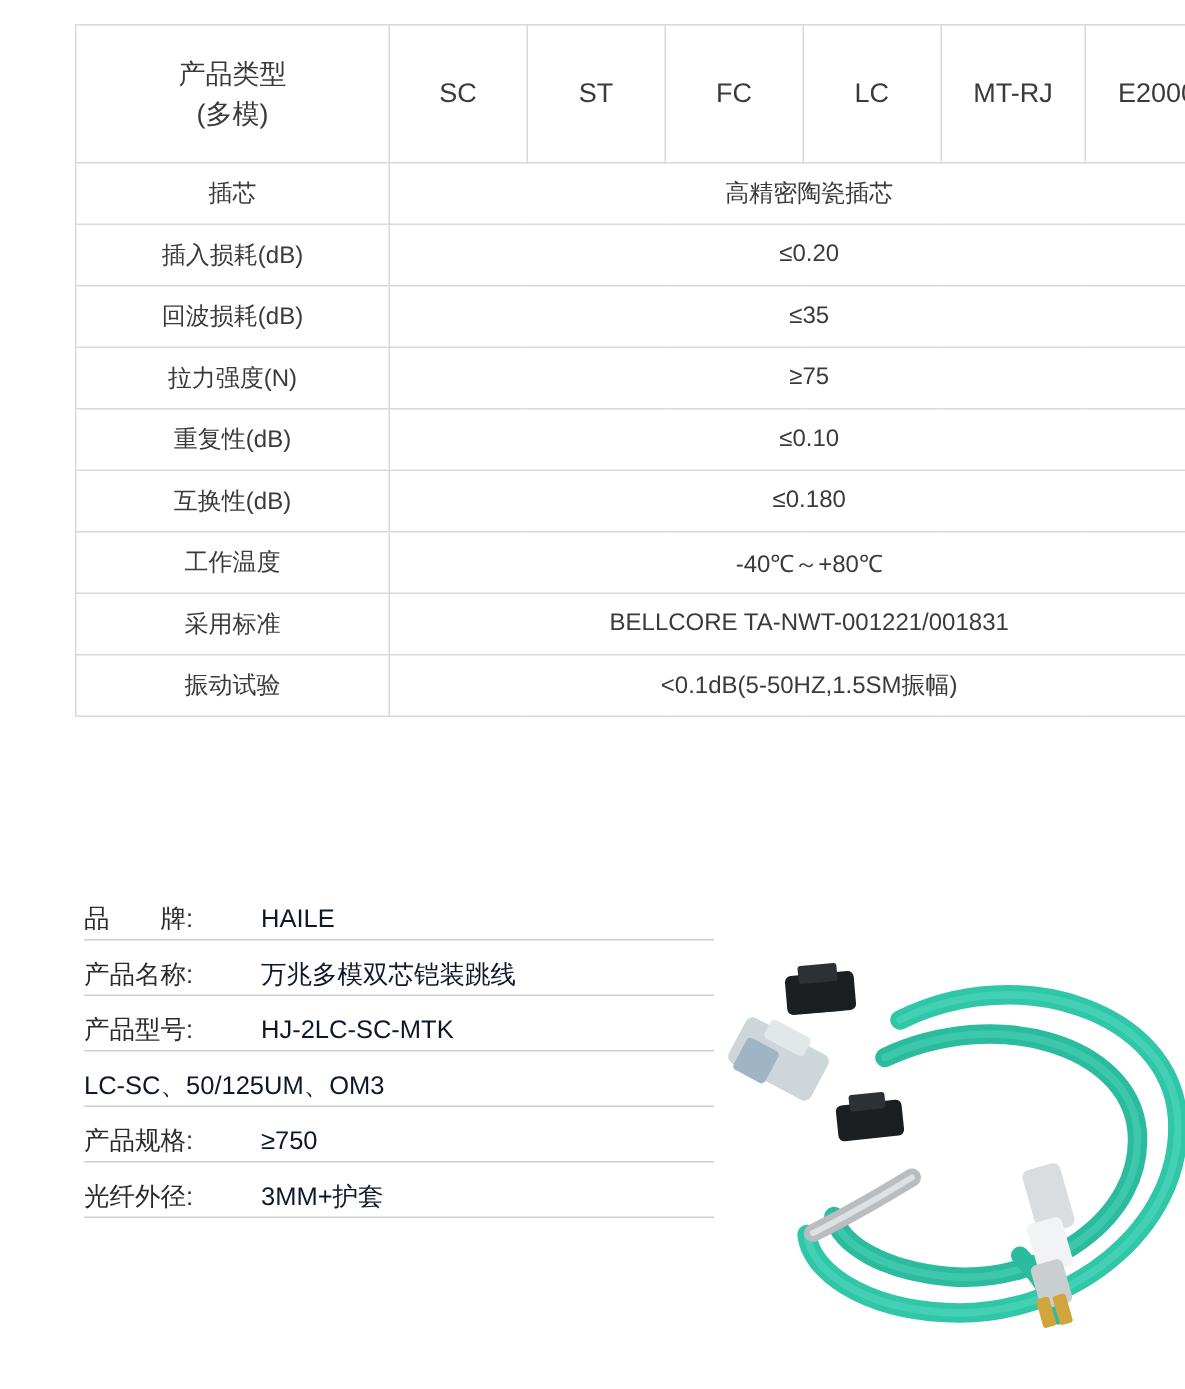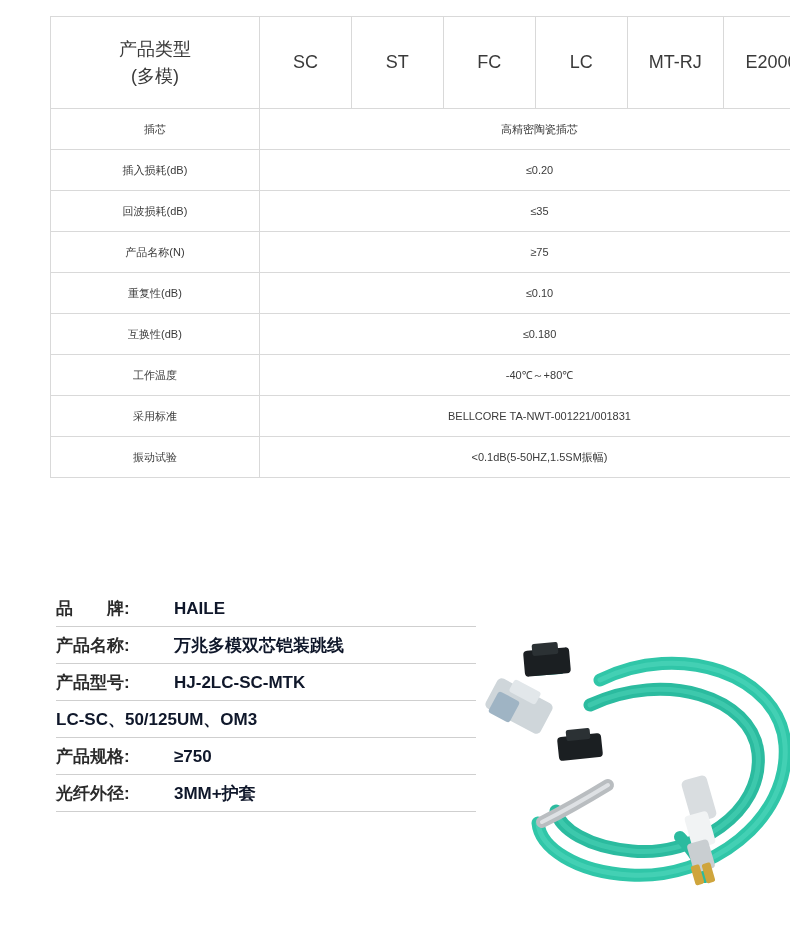--- a/index.html
+++ b/index.html
@@ -26,21 +26,21 @@
     left: 10px;
     top: 16px;
     width: 770px;
     border-collapse: collapse;
     table-layout: fixed;
   }
   .spec-table td {
     border: 1px solid #d9d9d9;
     text-align: center;
     vertical-align: middle;
-    font-size: 11px;
+    font-size: 16px;
     color: #3a3a3a;
     padding: 6px 4px;
     background: #ffffff;
   }
   .spec-table tr.header-row td {
     height: 92px;
     font-size: 18px;
   }
   .spec-table tr.data-row td {
     height: 41px;
@@ -56,25 +56,24 @@
 
   
   .info-block {
     position: absolute;
     left: 16px;
     top: 590px;
     width: 420px;
   }
   .info-row {
     display: flex;
-    align-items: flex-start;
+    align-items: flex-end;
     border-bottom: 1px solid #cfcfcf;
     min-height: 37px;
     padding-top: 5px;
-    font-weight: bold;
   }
   .info-row:last-child { border-bottom: none; }
   .info-key {
     width: 118px;
     flex: 0 0 118px;
     font-size: 17px;
     color: #2b2b2b;
     white-space: pre;
     line-height: 1.6;
   }
@@ -126,21 +125,21 @@
       </tr>
       <tr class="data-row">
         <td class="label-cell">插入损耗(dB)</td>
         <td colspan="6">≤0.20</td>
       </tr>
       <tr class="data-row">
         <td class="label-cell">回波损耗(dB)</td>
         <td colspan="6">≤35</td>
       </tr>
       <tr class="data-row">
-        <td class="label-cell">产品名称(N)</td>
+        <td class="label-cell">拉力强度(N)</td>
         <td colspan="6">≥75</td>
       </tr>
       <tr class="data-row">
         <td class="label-cell">重复性(dB)</td>
         <td colspan="6">≤0.10</td>
       </tr>
       <tr class="data-row">
         <td class="label-cell">互换性(dB)</td>
         <td colspan="6">≤0.180</td>
       </tr>

